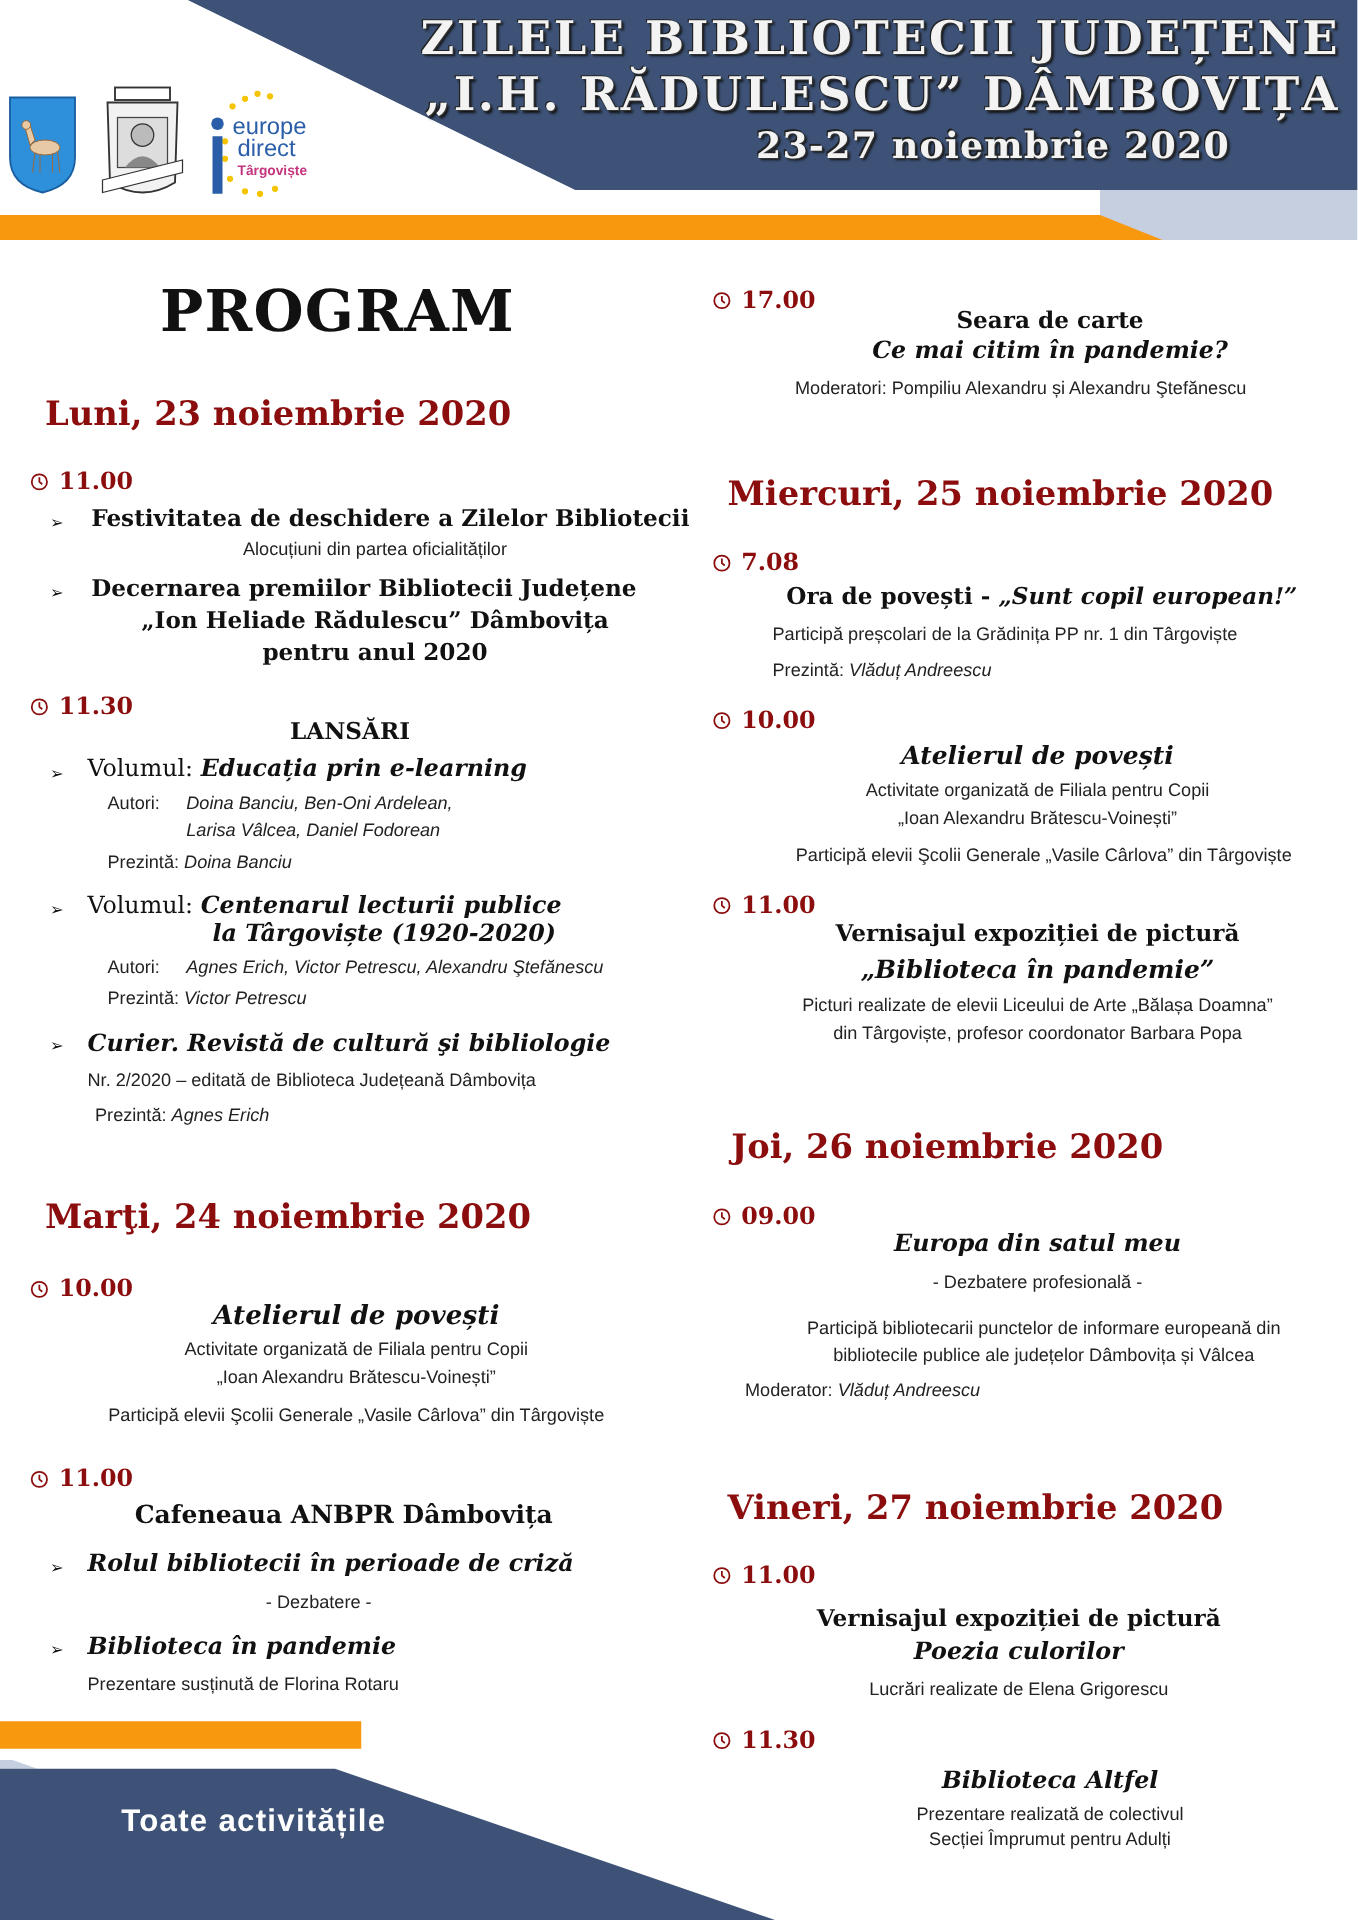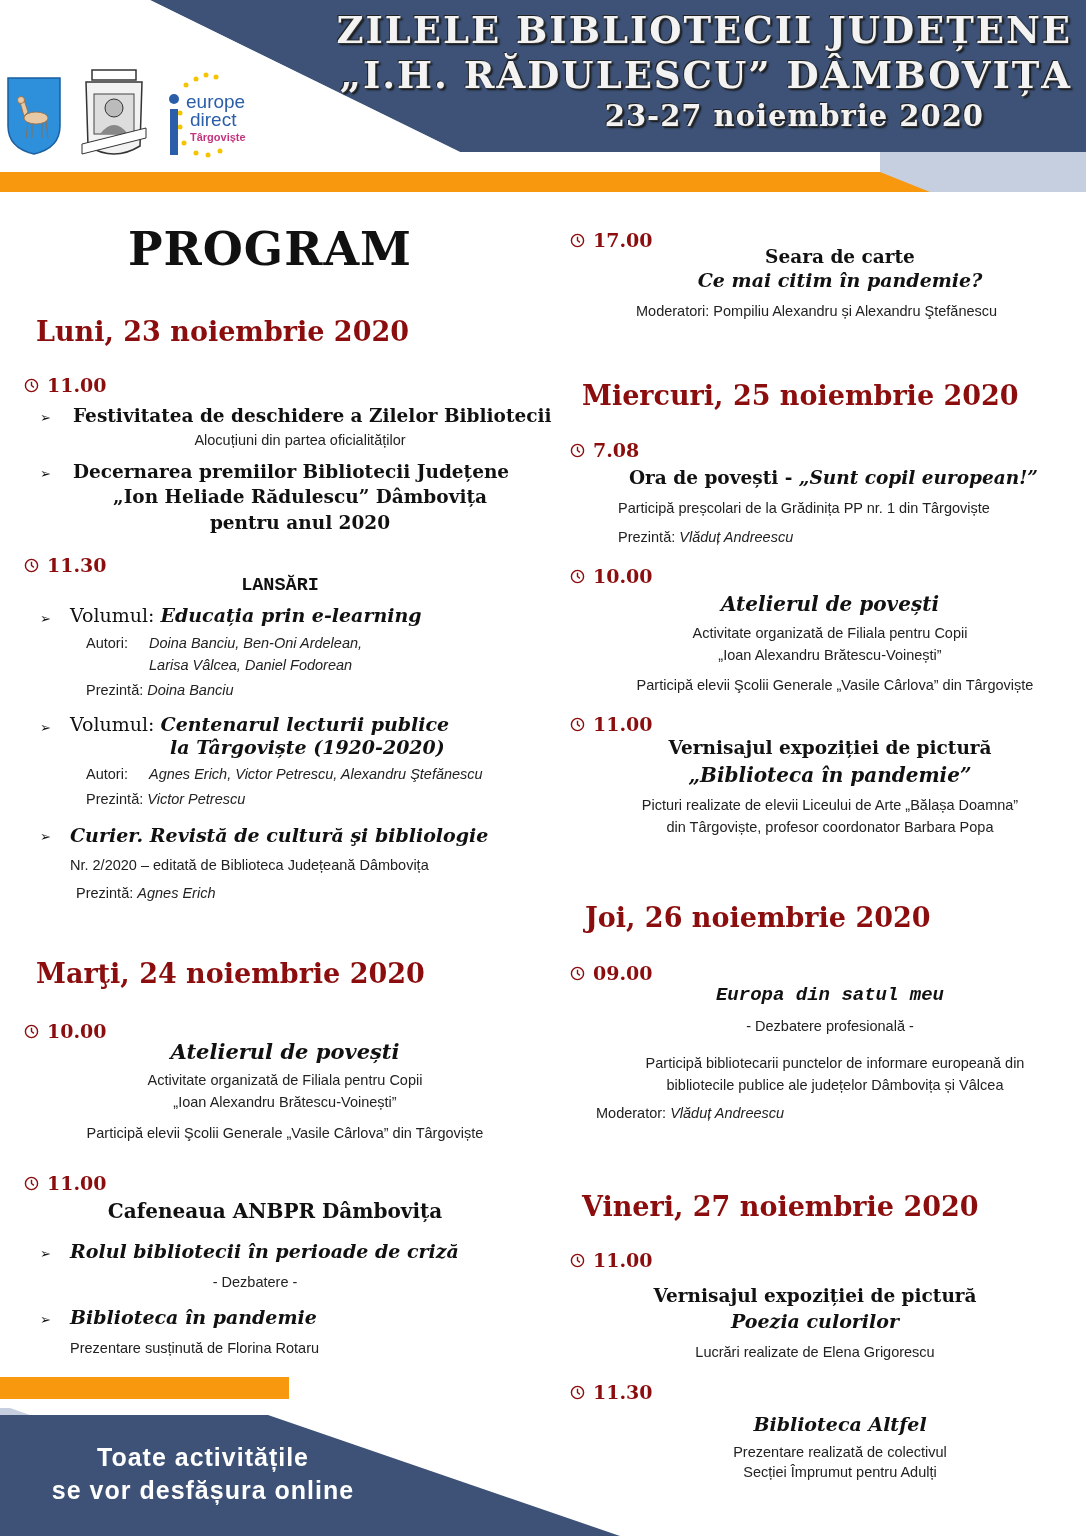--- a/index.html
+++ b/index.html
@@ -124,21 +124,21 @@
 <div class="abs bold-title center" style="left:60px;width:480px;top:486px;">„Ion Heliade Rădulescu” Dâmbovița</div>
 <div class="abs bold-title center" style="left:60px;width:480px;top:512px;">pentru anul 2020</div>
 
 <div class="abs time" style="left:24px;top:554px;">
   <svg class="clock" viewBox="0 0 16 16">
       <circle cx="8" cy="8" r="6.5" fill="none" stroke="#8b0d0d" stroke-width="1.5"></circle>
       <path d="M8,4 L8,8 L10.5,10" stroke="#8b0d0d" stroke-width="1.5" fill="none"></path>
     </svg>
   <span>11.30</span>
 </div>
-<div class="abs bold-title center" style="left:60px;width:440px;top:575px;font-family:Liberation Mono, monospace;">LANSĂRI</div>
+<div class="abs bold-title center" style="left:60px;width:440px;top:575px;">LANSĂRI</div>
 
 <span class="bullet" style="left:40px;top:611px;">➢</span>
 <div class="abs vol" style="left:70px;top:604px;">
   <span>Volumul:</span>
   <b>Educația prin e-learning</b>
 </div>
 <div class="abs small" style="left:86px;top:635px;">Autori:</div>
 <div class="abs small" style="left:149px;top:635px;font-style:italic;">Doina Banciu, Ben-Oni Ardelean,</div>
 <div class="abs small" style="left:149px;top:657px;font-style:italic;">Larisa Vâlcea, Daniel Fodorean</div>
 <div class="abs small" style="left:86px;top:682px;">
@@ -253,21 +253,21 @@
 
 <div class="abs day" style="left:585px;top:902px;">Joi, 26 noiembrie 2020</div>
 
 <div class="abs time" style="left:570px;top:962px;">
   <svg class="clock" viewBox="0 0 16 16">
       <circle cx="8" cy="8" r="6.5" fill="none" stroke="#8b0d0d" stroke-width="1.5"></circle>
       <path d="M8,4 L8,8 L10.5,10" stroke="#8b0d0d" stroke-width="1.5" fill="none"></path>
     </svg>
   <span>09.00</span>
 </div>
-<div class="abs ital-title center" style="left:590px;width:480px;top:984px;font-family:Liberation Mono, monospace;">Europa din satul meu</div>
+<div class="abs ital-title center" style="left:590px;width:480px;top:984px;">Europa din satul meu</div>
 <div class="abs small center" style="left:590px;width:480px;top:1018px;">- Dezbatere profesională -</div>
 <div class="abs small center" style="left:590px;width:490px;top:1055px;">Participă bibliotecarii punctelor de informare europeană din</div>
 <div class="abs small center" style="left:590px;width:490px;top:1077px;">bibliotecile publice ale județelor Dâmbovița și Vâlcea</div>
 <div class="abs small" style="left:596px;top:1105px;">
   <span>Moderator:</span>
   <i>Vlăduț Andreescu</i>
 </div>
 
 <div class="abs day" style="left:582px;top:1191px;">Vineri, 27 noiembrie 2020</div>
 
@@ -293,14 +293,13 @@
 <div class="abs small center" style="left:600px;width:480px;top:1444px;">Prezentare realizată de colectivul</div>
 <div class="abs small center" style="left:600px;width:480px;top:1464px;">Secției Împrumut pentru Adulți</div>
 
 <svg class="foot-bg" viewBox="0 0 1086 166" preserveAspectRatio="none">
   <rect x="0" y="7" width="289" height="22" fill="#f7980f"></rect>
   <polygon points="0,38 10,38 30,45 0,45" fill="#c5cfe0"></polygon>
   <polygon points="0,45 268,45 620,166 0,166" fill="#3d5276"></polygon>
 </svg>
 <div class="foot-text">
   <div>Toate activitățile</div>
-  <div>se vor desfășura online</div>
 </div>
 
 </body></html>

